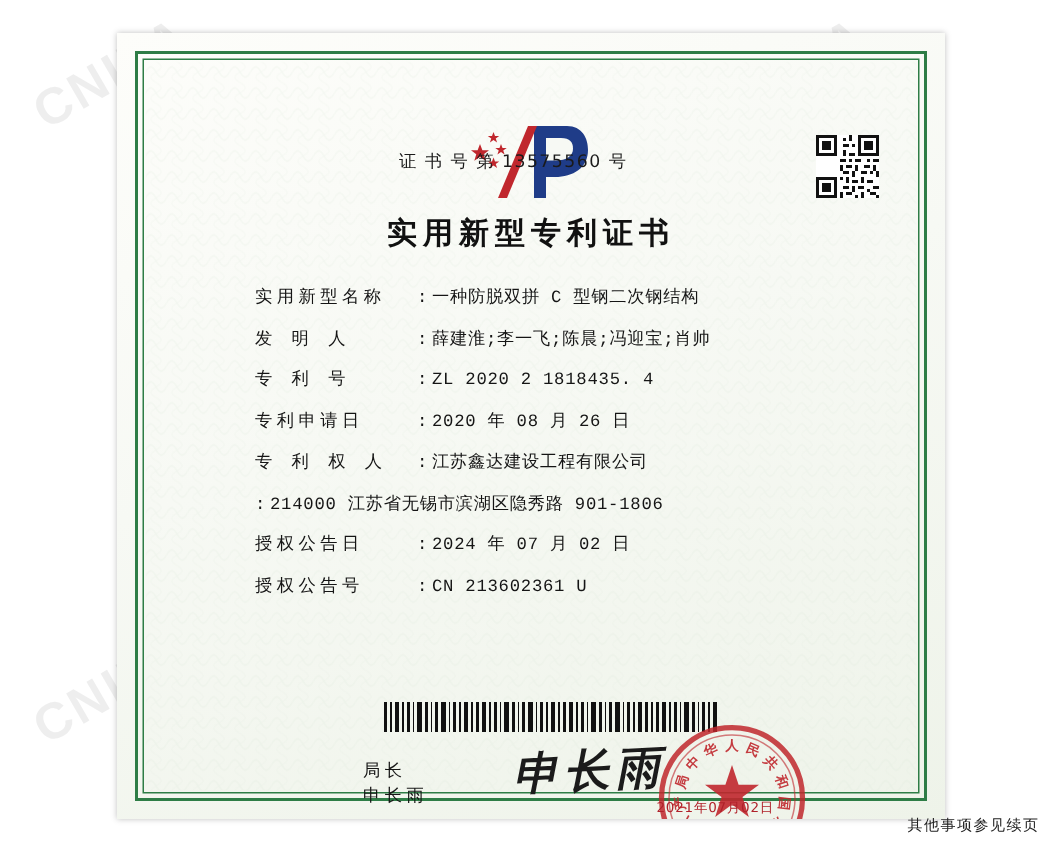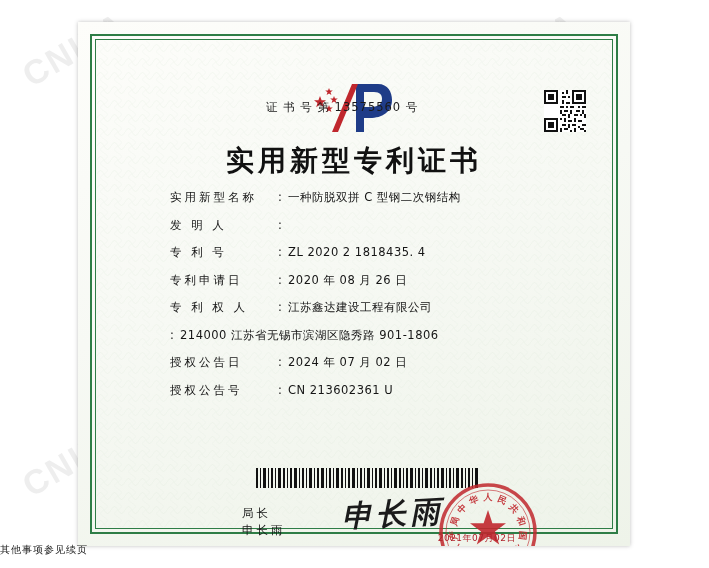--- a/index.html
+++ b/index.html
@@ -69,26 +69,26 @@
     position:absolute;right:16px;top:40px;width:42px;height:42px;
   }
 
   .emblem{
     position:absolute;left:50%;top:32px;transform:translateX(-50%);
     width:84px;height:52px;
   }
 
   .title{
     position:absolute;left:0;right:0;top:92px;text-align:center;
-    font-size:28px;font-weight:bold;color:#111;letter-spacing:4px;
+    font-size:20px;font-weight:bold;color:#111;letter-spacing:4px;
     font-family:Liberation Serif, serif;
   }
 
   .fields{position:absolute;left:64px;top:140px;right:30px;}
-  .field{display:flex;align-items:baseline;margin-bottom:12.5px;font-size:11.5px;color:#151515;}
+  .field{display:flex;align-items:baseline;margin-bottom:12.5px;font-size:11.5px;color:#151515;font-family:Liberation Mono, monospace;}
   .f-label{width:108px;flex:0 0 108px;letter-spacing:3px;white-space:nowrap;}
   .f-colon{width:10px;flex:0 0 10px;}
   .f-value{flex:1;letter-spacing:.5px;}
 
   .para{
     position:absolute;left:62px;right:38px;top:318px;
     font-size:10.2px;line-height:15.5px;color:#1b1b1b;text-align:justify;
   }
   .para p{margin:0 0 3px 0;text-indent:2em;}
 
@@ -224,20 +224,21 @@
 
       <div class="field">
         <span class="f-label">实用新型名称</span>
         <span class="f-colon">:</span>
         <span class="f-value">一种防脱双拼 C 型钢二次钢结构</span>
       </div>
 
       <div class="field">
         <span class="f-label">发 明 人</span>
         <span class="f-colon">:</span>
+        <span class="f-value">薛建淮;李一飞;陈晨;冯迎宝;肖帅</span>
       </div>
 
       <div class="field">
         <span class="f-label">专 利 号</span>
         <span class="f-colon">:</span>
         <span class="f-value">ZL 2020 2 1818435. 4</span>
       </div>
 
       <div class="field">
         <span class="f-label">专利申请日</span>
@@ -369,13 +370,13 @@
       <g fill="#c0272d" opacity="0.92" font-family="DejaVu Sans, sans-serif" font-size="9.5" font-weight="bold">
         <text x="52" y="80" text-anchor="middle">专利专用章</text>
       </g>
     </svg>
 
     <div class="seal-date">2021年07月02日</div>
 
   </div>
 </div>
 
-<div style="position:absolute;left:0;right:16px;top:543px;text-align:left;font-size:10px;color:#222;letter-spacing:1px;">其他事项参见续页</div>
+<div style="position:absolute;left:0;right:16px;top:543px;text-align:right;font-size:10px;color:#222;letter-spacing:1px;">其他事项参见续页</div>
 
 </body></html>

